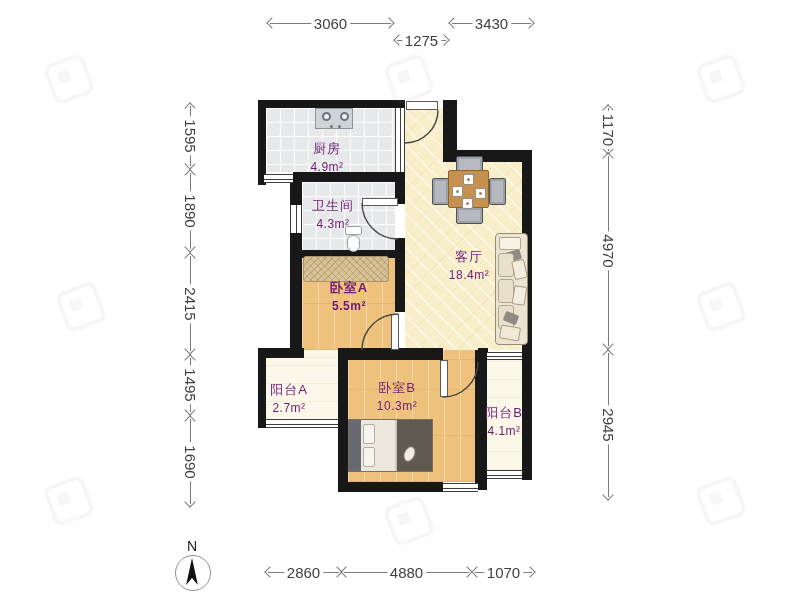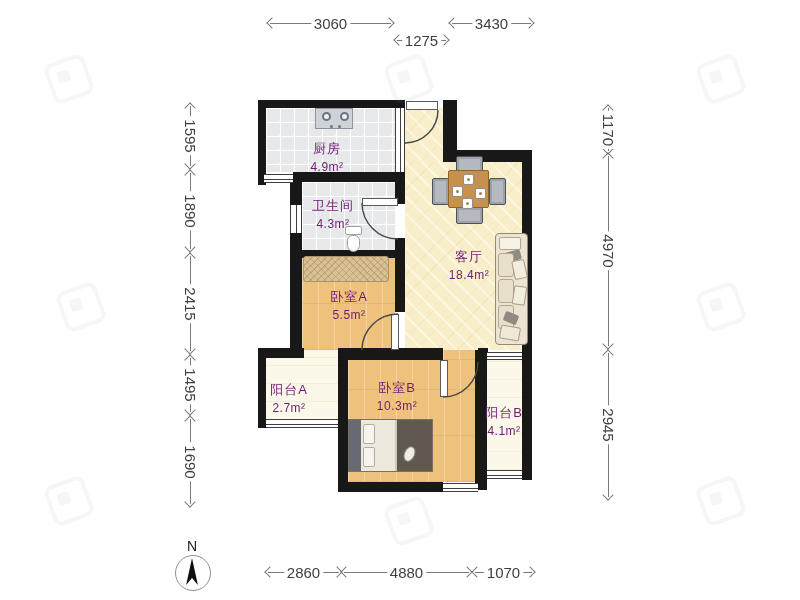--- a/index.html
+++ b/index.html
@@ -154,21 +154,21 @@
   <div class="ar">4.9m²</div>
 </div>
 <div class="rlab" style="left:333px;top:214px;">
   <div class="nm">卫生间</div>
   <div class="ar">4.3m²</div>
 </div>
 <div class="rlab" style="left:449px;top:265px;margin-left:20px;">
   <div class="nm">客厅</div>
   <div class="ar">18.4m²</div>
 </div>
-<div class="rlab" style="left:349px;top:305px;">
+<div class="rlab" style="left:349px;top:296px;font-weight:bold;">
   <div class="nm">卧室A</div>
   <div class="ar">5.5m²</div>
 </div>
 <div class="rlab" style="left:397px;top:396px;">
   <div class="nm">卧室B</div>
   <div class="ar">10.3m²</div>
 </div>
 <div class="rlab" style="left:289px;top:398px;">
   <div class="nm">阳台A</div>
   <div class="ar">2.7m²</div>

